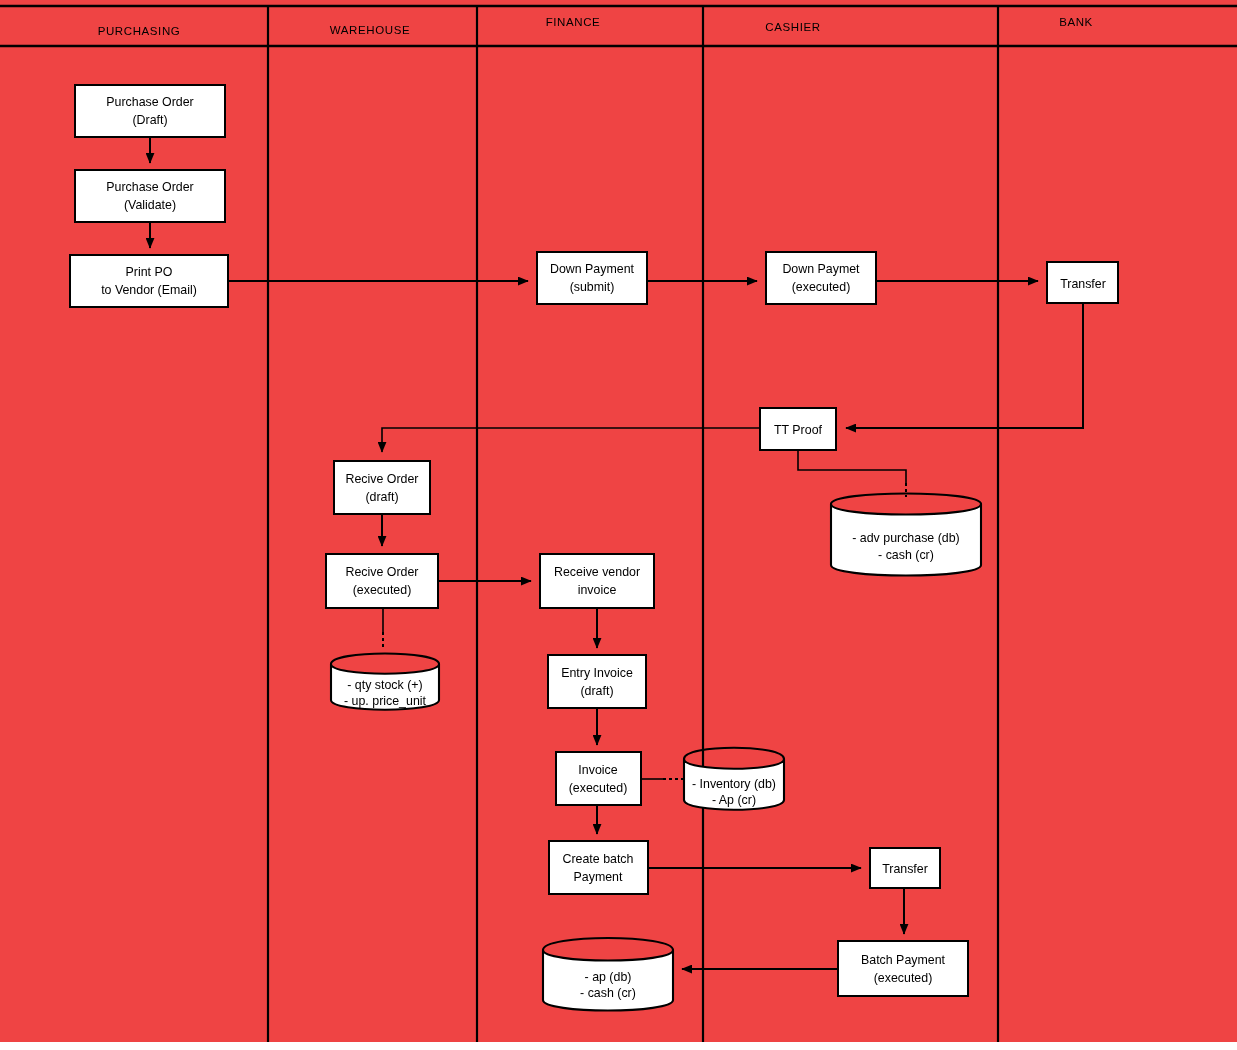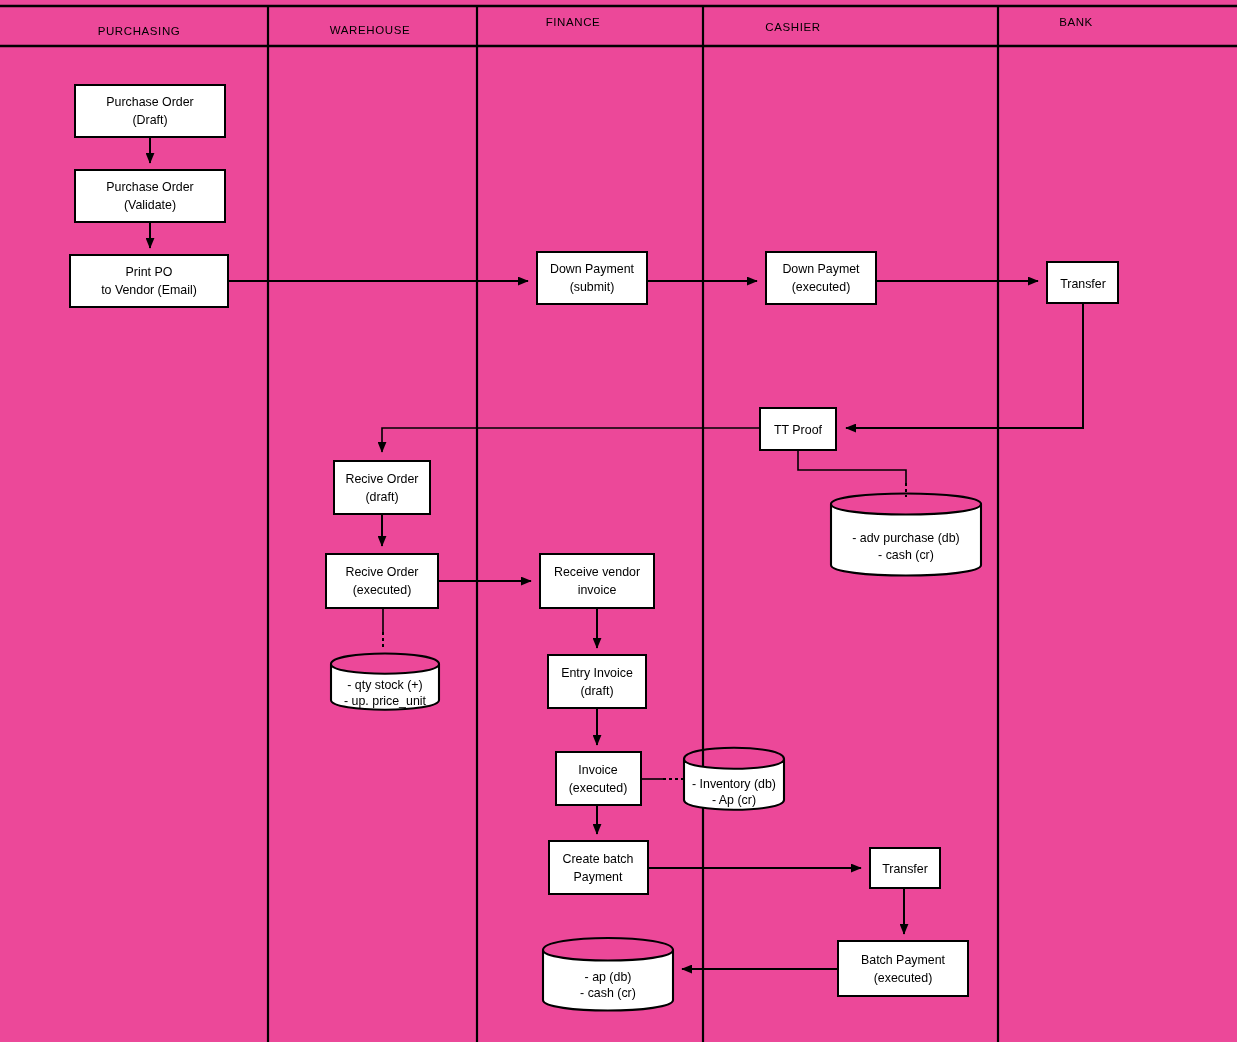--- a/index.html
+++ b/index.html
@@ -4,21 +4,21 @@
 <style>
   html, body {
     margin: 0;
     padding: 0;
     background: #ffffff;
   }
   #canvas {
     position: relative;
     width: 1237px;
     height: 1042px;
-    background: #ec4899;
+    background: #ef4444;
     font-family: "Liberation Sans", sans-serif;
     overflow: hidden;
   }
   #diagram-svg {
     position: absolute;
     left: 0;
     top: 0;
     width: 1237px;
     height: 1050px;
   }

